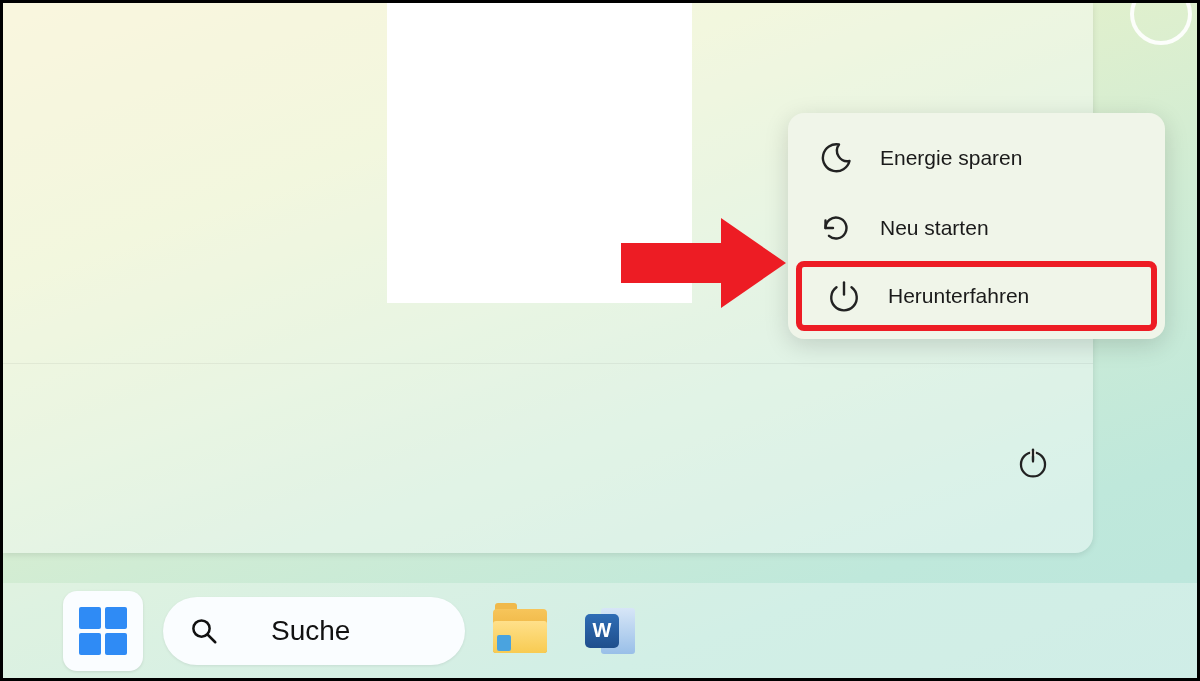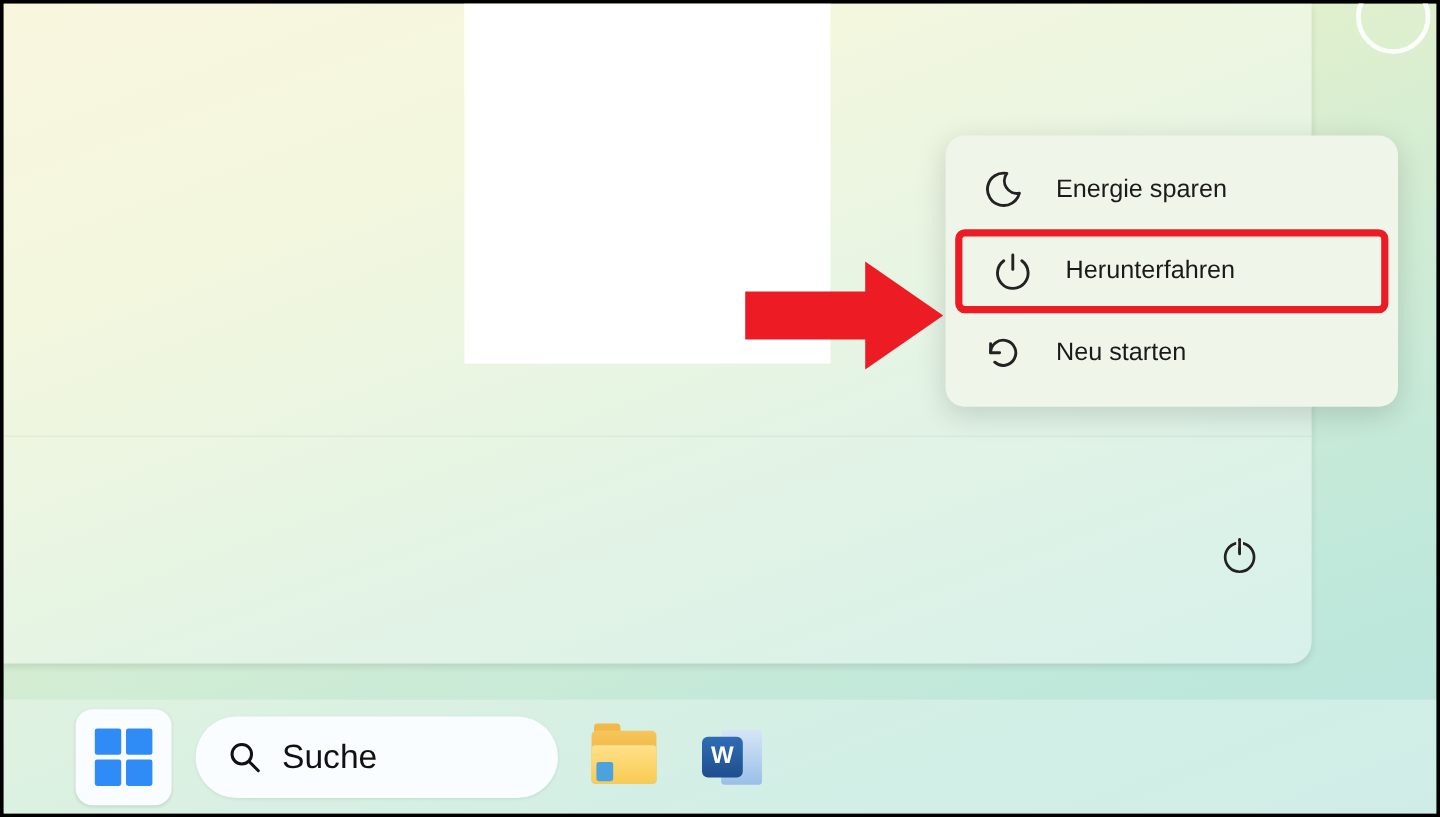--- a/index.html
+++ b/index.html
@@ -161,20 +161,21 @@
   }
   .tb-search {
     height: 68px;
     width: 250px;
     background: #fafdff;
     border-radius: 40px;
     display: flex;
     align-items: center;
     padding: 0 26px;
     box-shadow: 0 1px 3px rgba(0,0,0,0.08);
+    gap: 36px;
   }
   .tb-search svg { width: 30px; height: 30px; margin-right: 16px; }
   .tb-search .lbl { font-size: 28px; color: #111; }
   .tb-icon {
     width: 70px;
     height: 80px;
     display: flex;
     align-items: center;
     justify-content: center;
   }
@@ -262,38 +263,38 @@
 
   <div class="power-menu">
     <div class="pm-item">
       <span class="ico">
         <svg viewBox="0 0 24 24">
             <path d="M14 3 a9 9 0 1 0 7 11 a7 7 0 0 1 -7 -11 z" fill="none" stroke="#222" stroke-width="1.6" stroke-linejoin="round"></path>
           </svg>
       </span>
       <span class="lbl">Energie sparen</span>
     </div>
+    <div class="pm-item">
+      <span class="ico">
+        <svg viewBox="0 0 24 24">
+          <path d="M5 12 a7 7 0 1 1 2.3 5.2" fill="none" stroke="#222" stroke-width="1.6" stroke-linecap="round"></path>
+          <path d="M5 7 v5 h5" fill="none" stroke="#222" stroke-width="1.6" stroke-linecap="round" stroke-linejoin="round"></path>
+        </svg>
+      </span>
+      <span class="lbl">Neu starten</span>
+    </div>
     <div class="pm-item pm-highlight">
       <span class="ico">
         <svg viewBox="0 0 24 24">
           <path d="M12 3 v8" fill="none" stroke="#222" stroke-width="1.6" stroke-linecap="round"></path>
           <path d="M7 6.2 a8.5 8.5 0 1 0 10 0" fill="none" stroke="#222" stroke-width="1.6" stroke-linecap="round"></path>
         </svg>
       </span>
       <span class="lbl">Herunterfahren</span>
     </div>
-    <div class="pm-item">
-      <span class="ico">
-        <svg viewBox="0 0 24 24">
-          <path d="M5 12 a7 7 0 1 1 2.3 5.2" fill="none" stroke="#222" stroke-width="1.6" stroke-linecap="round"></path>
-          <path d="M5 7 v5 h5" fill="none" stroke="#222" stroke-width="1.6" stroke-linecap="round" stroke-linejoin="round"></path>
-        </svg>
-      </span>
-      <span class="lbl">Neu starten</span>
-    </div>
   </div>
 
   <div class="arrow">
     <svg viewBox="0 0 180 110">
       <polygon points="10,35 110,35 110,10 175,55 110,100 110,75 10,75" fill="#ed1c24"></polygon>
     </svg>
   </div>
 
   <div class="taskbar">
     <div class="tb-start">

